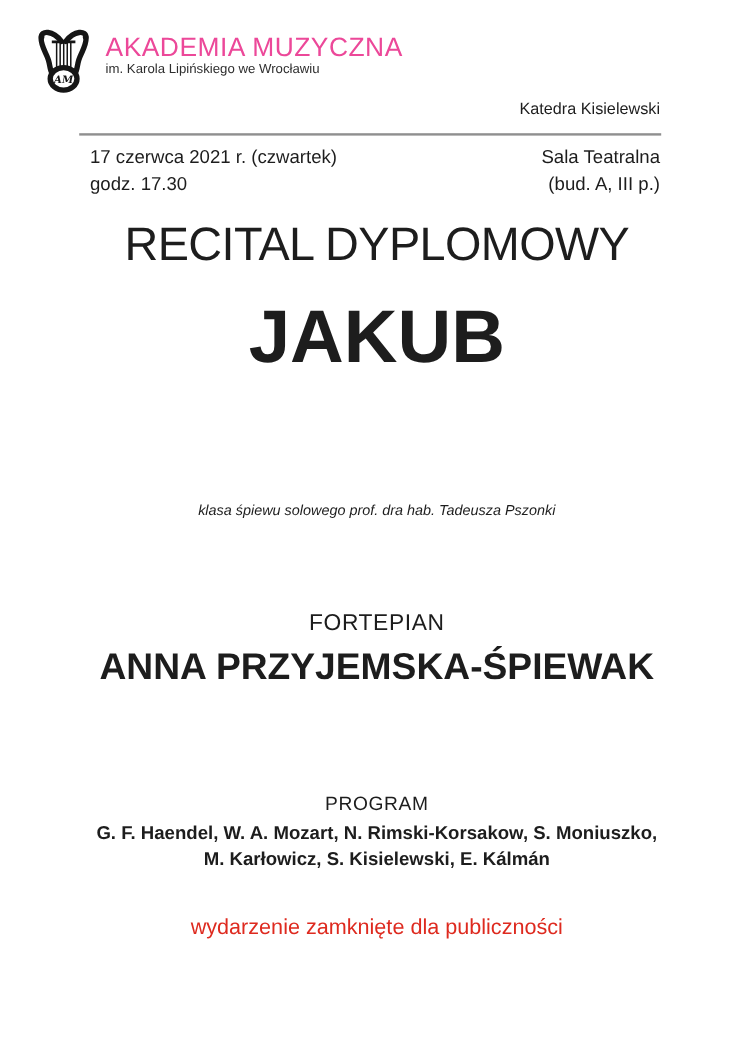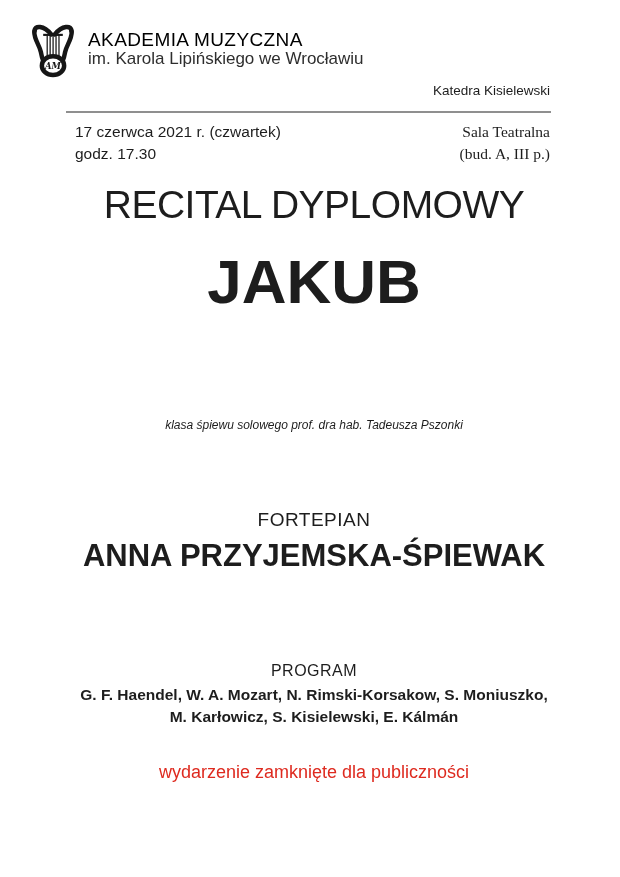--- a/index.html
+++ b/index.html
@@ -12,40 +12,40 @@
     color:#1d1d1d;
   }
   
   .logo-block{
     position:absolute;left:28px;top:22px;
     display:flex;flex-direction:row;align-items:flex-start;gap:10px;
   }
   .logo-svg{width:50px;height:57px;display:block;}
   .logo-text{margin-top:8px;}
   .academy-name{
-    font-size:19px;letter-spacing:.4px;color:#000000;
+    font-size:22px;letter-spacing:.4px;color:#ec4899;
     font-weight:400;line-height:19px;white-space:nowrap;
   }
   .academy-subtitle{
-    font-size:17px;color:#2e2e2e;line-height:15px;
+    font-size:11px;color:#2e2e2e;line-height:15px;
     margin-top:2px;white-space:nowrap;
   }
   .department{
     position:absolute;top:83px;right:70px;
     font-size:13.5px;color:#1d1d1d;white-space:nowrap;
   }
   .divider{
     position:absolute;top:111px;left:66px;width:485px;height:2px;
   }
   .info-row{
     position:absolute;top:121px;left:75px;right:70px;
     display:flex;justify-content:space-between;
     font-size:15.5px;line-height:22px;
   }
-  .info-right{text-align:right;font-family:Liberation Serif, serif;}
+  .info-right{text-align:right;}
   
   .center-col{position:absolute;left:8px;right:0;top:0;height:100%;text-align:center;pointer-events:none;}
   .center-col > div{pointer-events:auto;}
   .recital-title{
     position:absolute;left:0;right:0;top:182px;
     font-size:39px;letter-spacing:-.5px;font-weight:400;line-height:1.2;
     white-space:nowrap;
   }
   .performer{
     position:absolute;left:0;right:0;top:242px;

